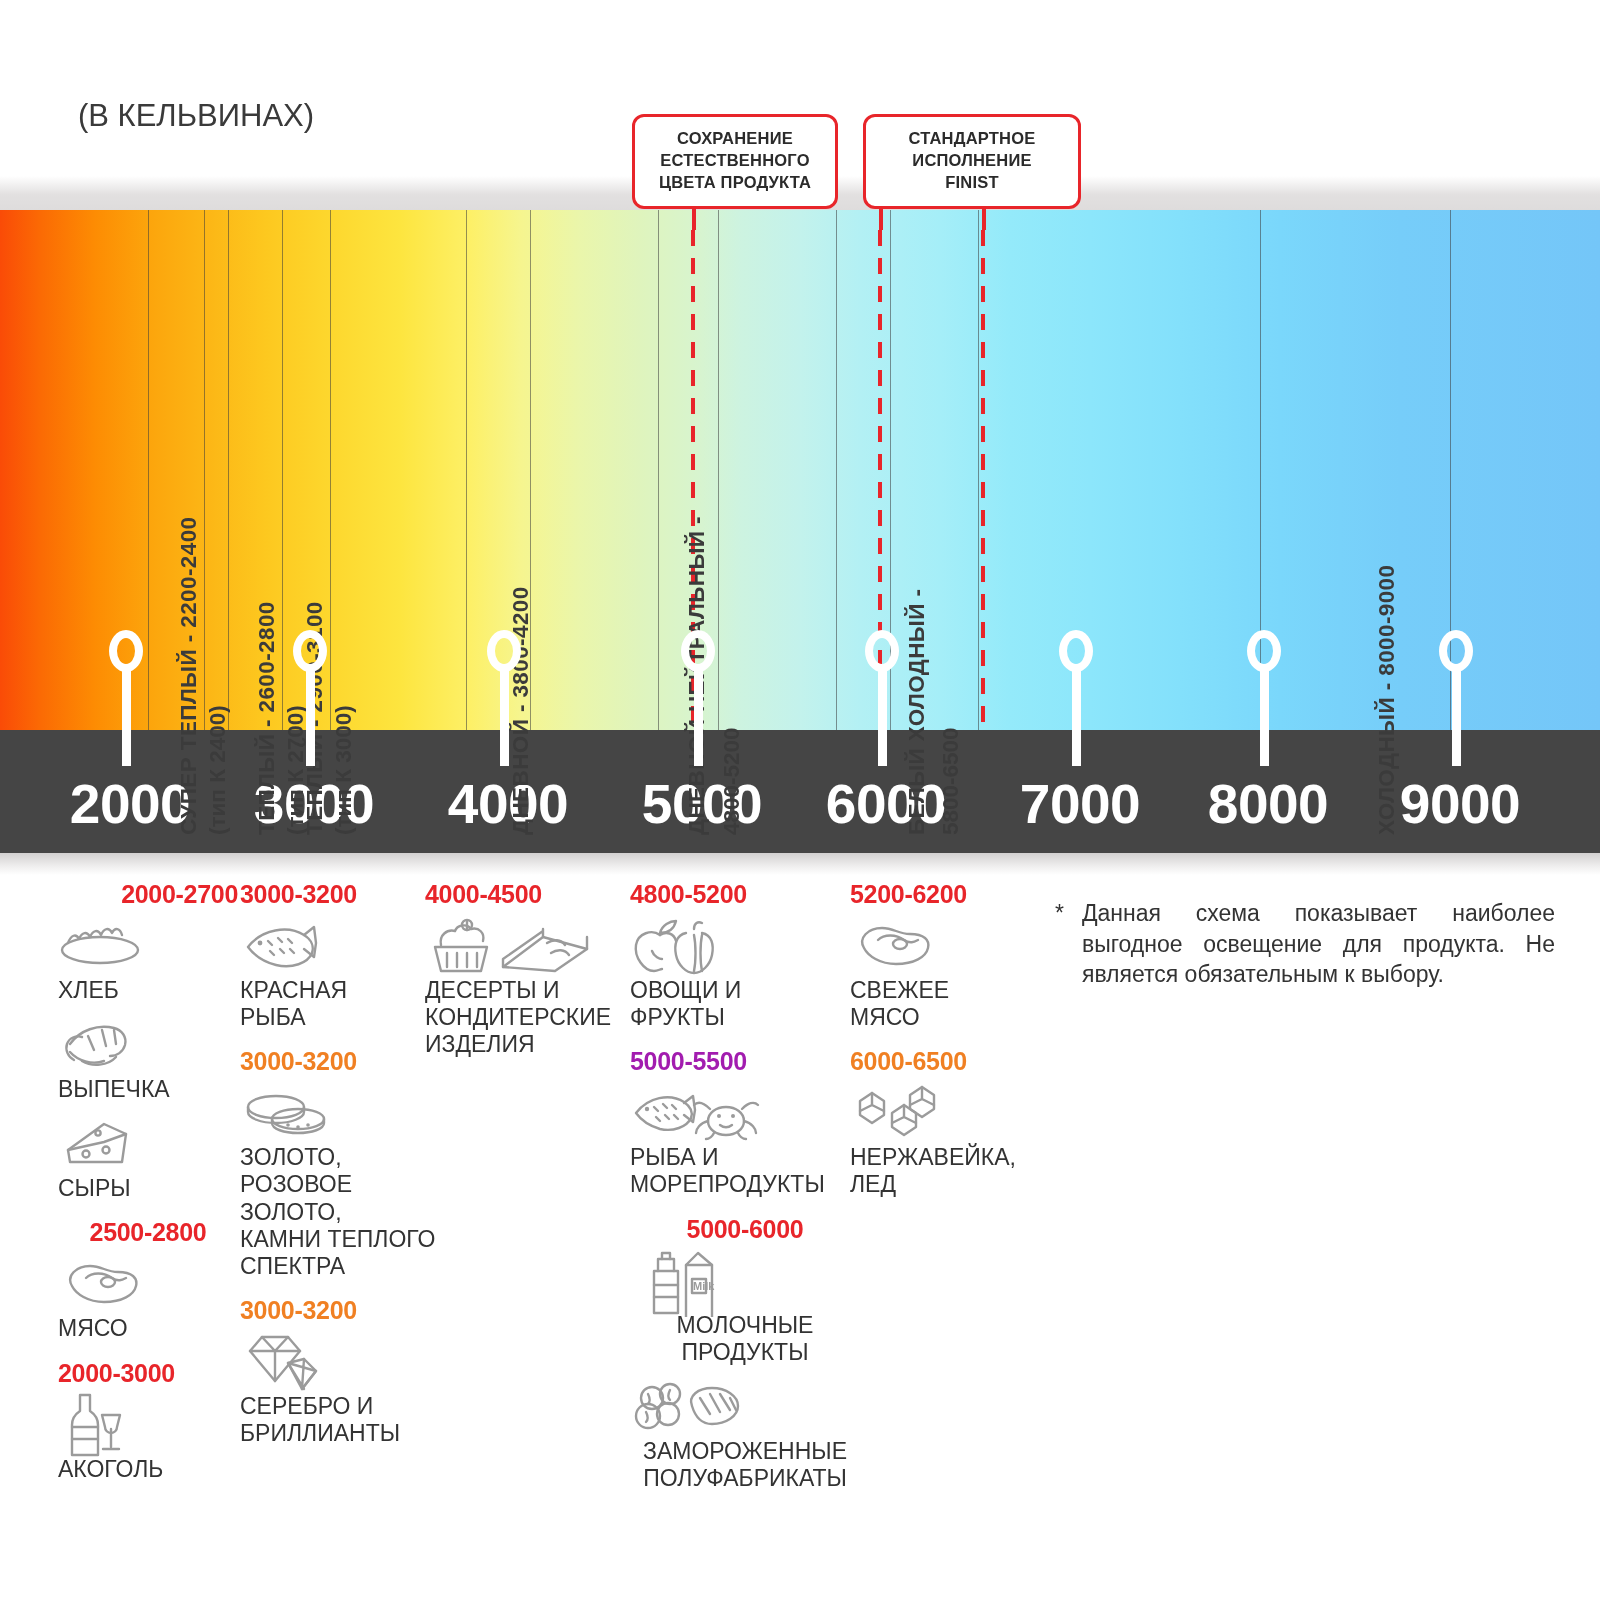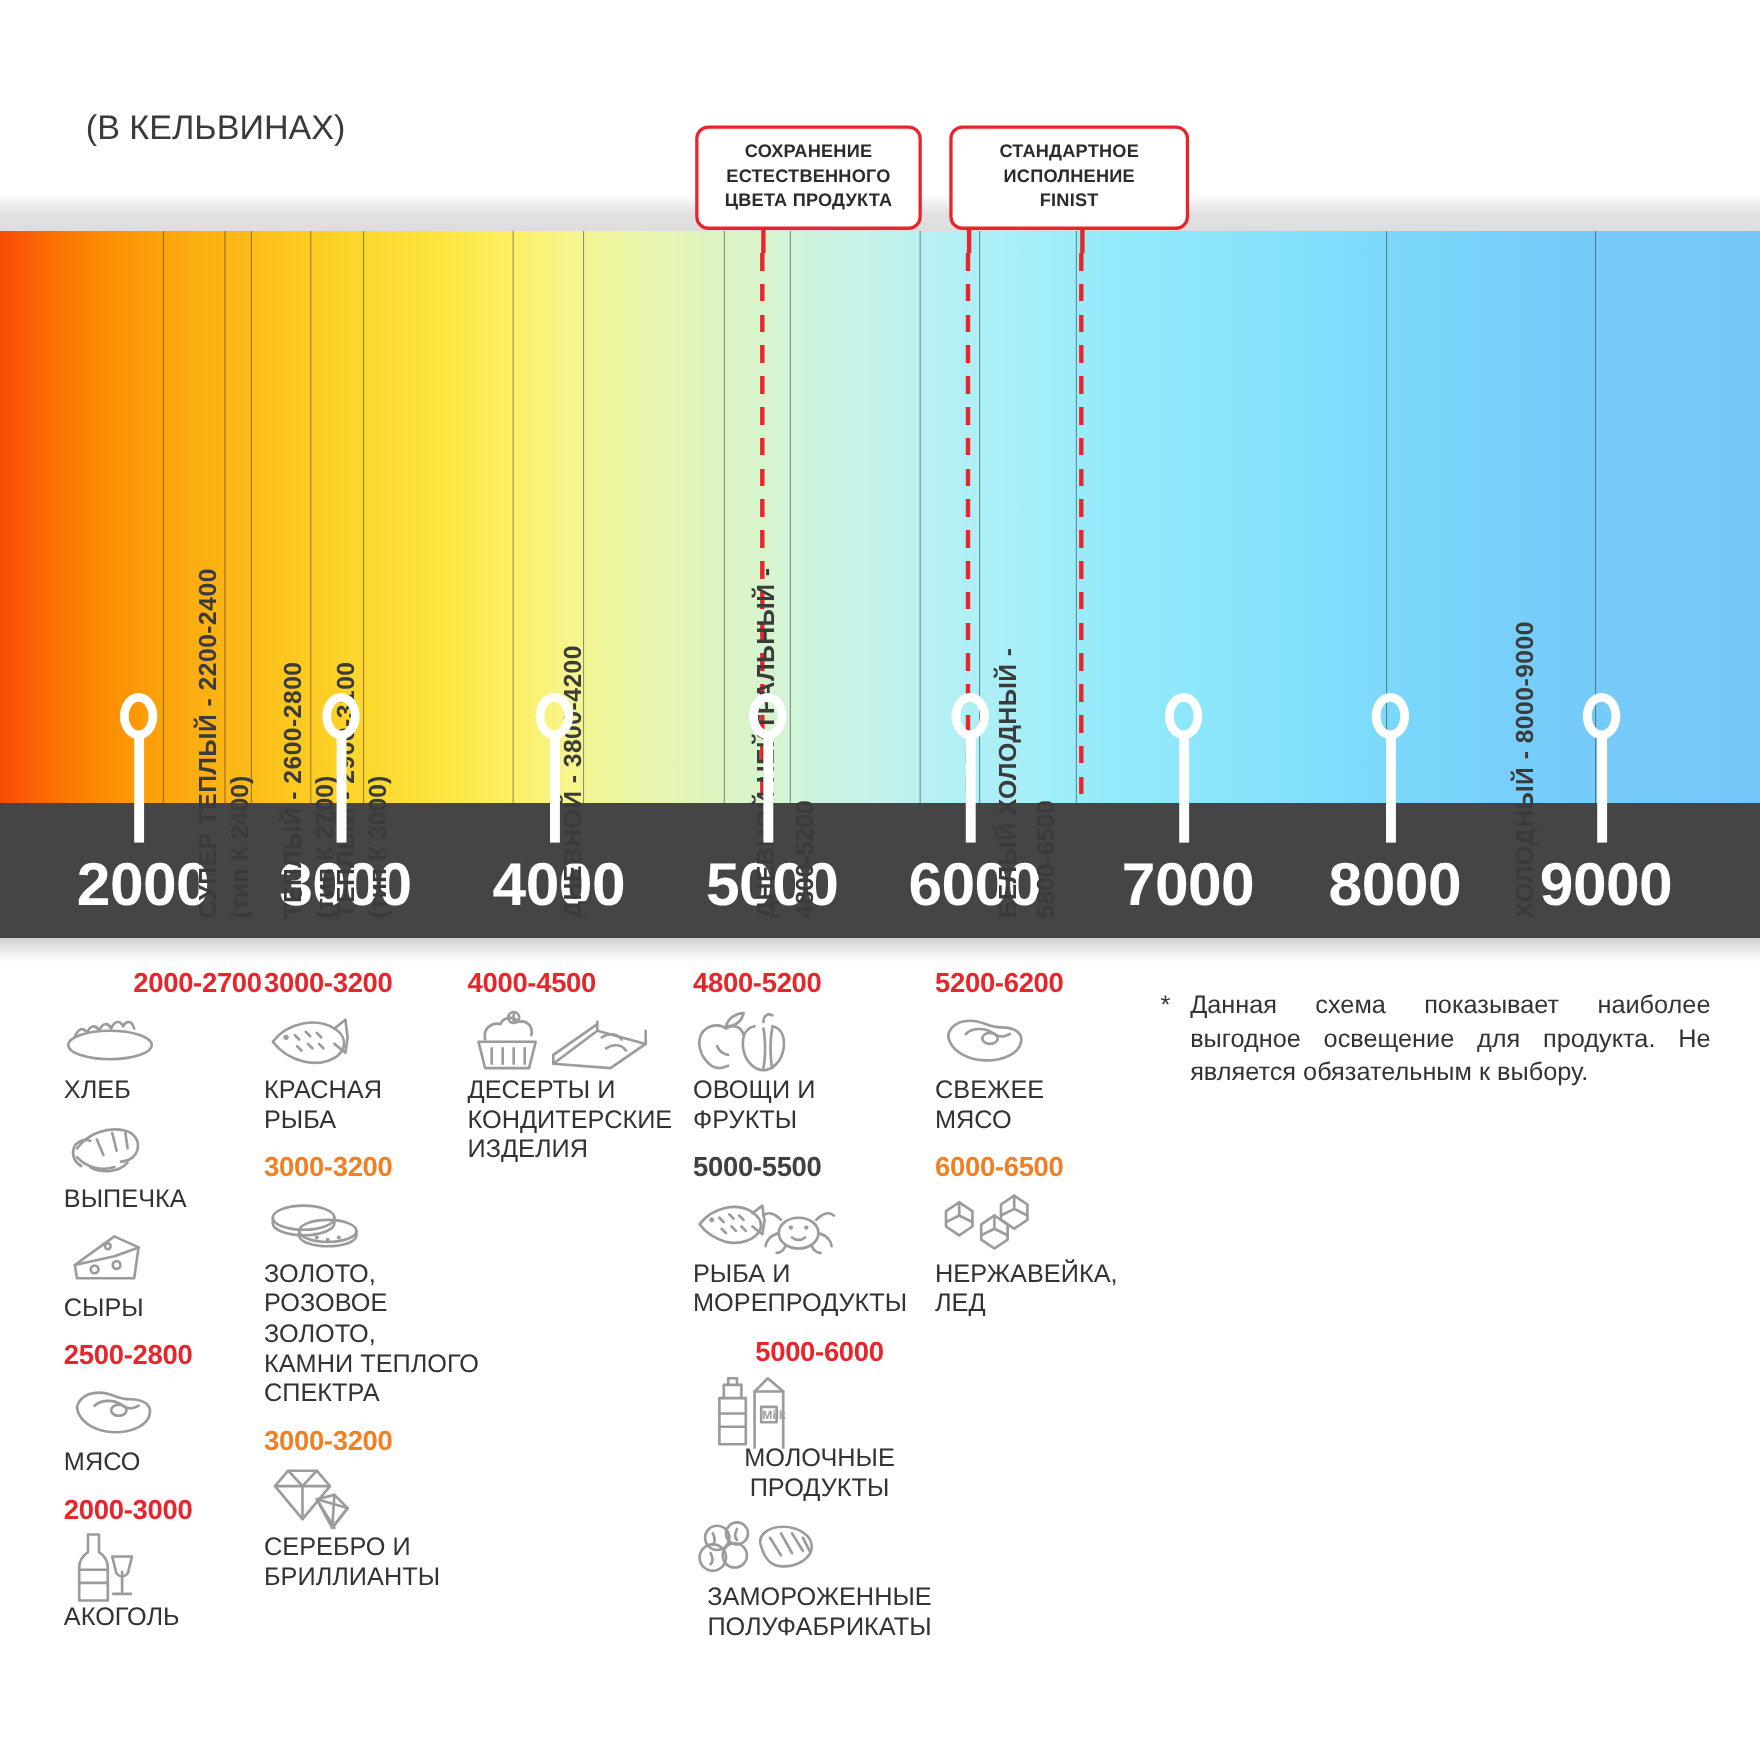--- a/index.html
+++ b/index.html
@@ -304,21 +304,21 @@
               <path d="M10 34l36-8 22-8" fill="none" stroke="#9b9b9b" stroke-width="2.4" stroke-linecap="round" stroke-linejoin="round"></path>
               <circle cx="28" cy="38" r="3.5" fill="none" stroke="#9b9b9b" stroke-width="2.4" stroke-linecap="round" stroke-linejoin="round"></circle>
               <circle cx="48" cy="34" r="3.5" fill="none" stroke="#9b9b9b" stroke-width="2.4" stroke-linecap="round" stroke-linejoin="round"></circle>
               <circle cx="40" cy="17" r="2.6" fill="none" stroke="#9b9b9b" stroke-width="2.4" stroke-linecap="round" stroke-linejoin="round"></circle>
             </svg>
           </div>
           <div class="llabel">СЫРЫ</div>
         </div>
       </div>
       <div class="lgroup" style="margin-bottom: 16px;">
-        <div class="lrange" style="color: rgb(232, 37, 42);">2500-2800</div>
+        <div class="lrange" style="color: rgb(232, 37, 42); text-align: center;">2500-2800</div>
         <div class="litem">
           <div class="licon">
             <svg width="90" height="48" viewBox="0 0 90 48">
               <path d="M14 26c-6-10 4-20 18-20 12 0 16 6 28 6 14 0 20 6 18 14-2 9-14 16-32 16-16 0-28-8-32-16z" fill="none" stroke="#9b9b9b" stroke-width="2.4" stroke-linecap="round" stroke-linejoin="round"></path>
               <path d="M28 18c6-6 18-6 26 0 6 4 10 2 14 0" fill="none" stroke="#9b9b9b" stroke-width="2.4" stroke-linecap="round" stroke-linejoin="round"></path>
               <ellipse cx="50" cy="22" rx="7" ry="5" fill="none" stroke="#9b9b9b" stroke-width="2.4" stroke-linecap="round" stroke-linejoin="round"></ellipse>
             </svg>
           </div>
           <div class="llabel">МЯСО</div>
         </div>
@@ -417,21 +417,21 @@
               <path d="M22 34c2 6 8 8 10 8" fill="none" stroke="#9b9b9b" stroke-width="2.4" stroke-linecap="round" stroke-linejoin="round"></path>
               <path d="M56 16c-10 2-12 12-10 22 2 10 10 18 18 18s16-8 18-18c2-10 0-20-10-22" fill="none" stroke="#9b9b9b" stroke-width="2.4" stroke-linecap="round" stroke-linejoin="round"></path>
               <path d="M64 18c2 10 2 26 0 36M72 18c-2 10-2 26 0 36" fill="none" stroke="#9b9b9b" stroke-width="2.4" stroke-linecap="round" stroke-linejoin="round"></path>
               <path d="M64 12c0-6 4-8 8-6" fill="none" stroke="#9b9b9b" stroke-width="2.4" stroke-linecap="round" stroke-linejoin="round"></path>
             </svg>
           </div>
           <div class="llabel">ОВОЩИ И<br>ФРУКТЫ</div>
         </div>
       </div>
       <div class="lgroup" style="margin-bottom: 16px;">
-        <div class="lrange" style="color: #404040;">5000-5500</div>
+        <div class="lrange" style="color: #a21caf;">5000-5500</div>
         <div class="litem">
           <div class="licon">
             <svg width="152" height="56" viewBox="0 0 152 56">
               <path d="M6 28c12-16 34-20 48-11 7 5 9 11 7 16-4 9-18 14-31 11C20 41 11 35 6 28z" fill="none" stroke="#9b9b9b" stroke-width="2.4" stroke-linecap="round" stroke-linejoin="round"></path>
               <path d="M54 18l9-7 2 14-2 12-9-7" fill="none" stroke="#9b9b9b" stroke-width="2.4" stroke-linecap="round" stroke-linejoin="round"></path>
               <circle cx="17" cy="24" r="2.2" fill="#9b9b9b"></circle>
               <path d="M24 22l4 4M33 19l4 4M42 20l4 4M26 32l4 4M35 30l4 4M44 30l4 4" fill="none" stroke="#9b9b9b" stroke-width="2.4" stroke-linecap="round" stroke-linejoin="round"></path>
               <path d="M96 22c-10 0-18 6-18 14 0 8 8 14 18 14s18-6 18-14c0-8-8-14-18-14z" fill="none" stroke="#9b9b9b" stroke-width="2.4" stroke-linecap="round" stroke-linejoin="round"></path>
               <path d="M80 24c-6-6-12-8-16-4M112 24c6-6 12-8 16-4" fill="none" stroke="#9b9b9b" stroke-width="2.4" stroke-linecap="round" stroke-linejoin="round"></path>
               <path d="M78 36c-8 2-12 8-12 12M114 36c8 2 12 8 12 12" fill="none" stroke="#9b9b9b" stroke-width="2.4" stroke-linecap="round" stroke-linejoin="round"></path>

